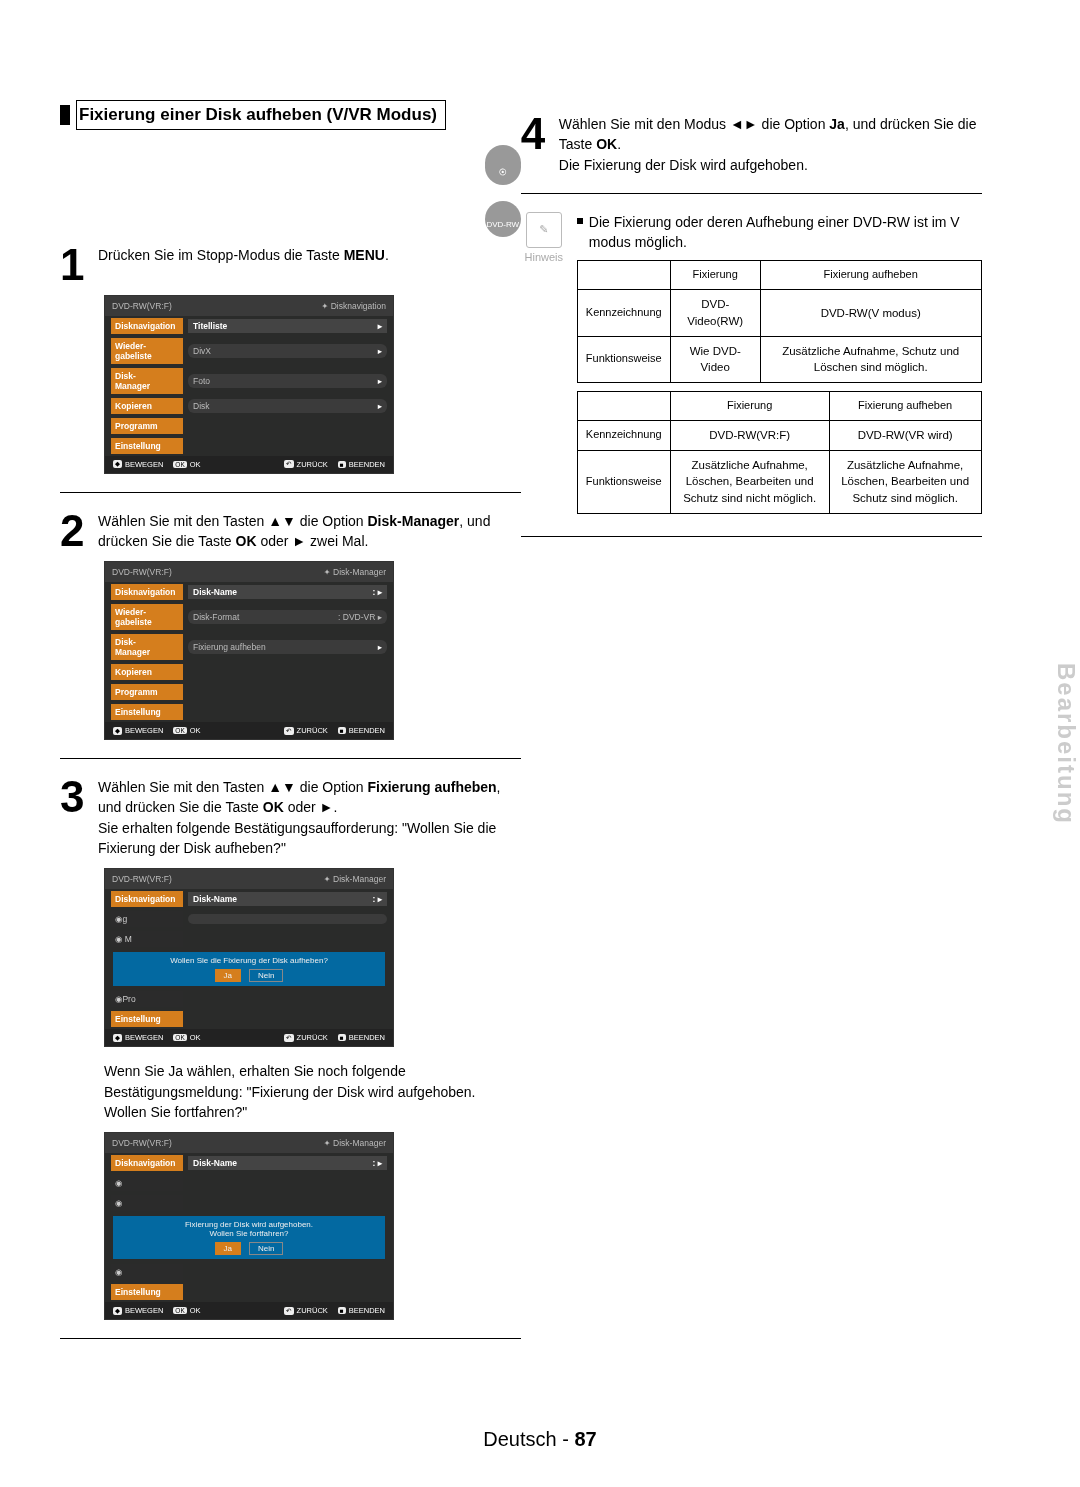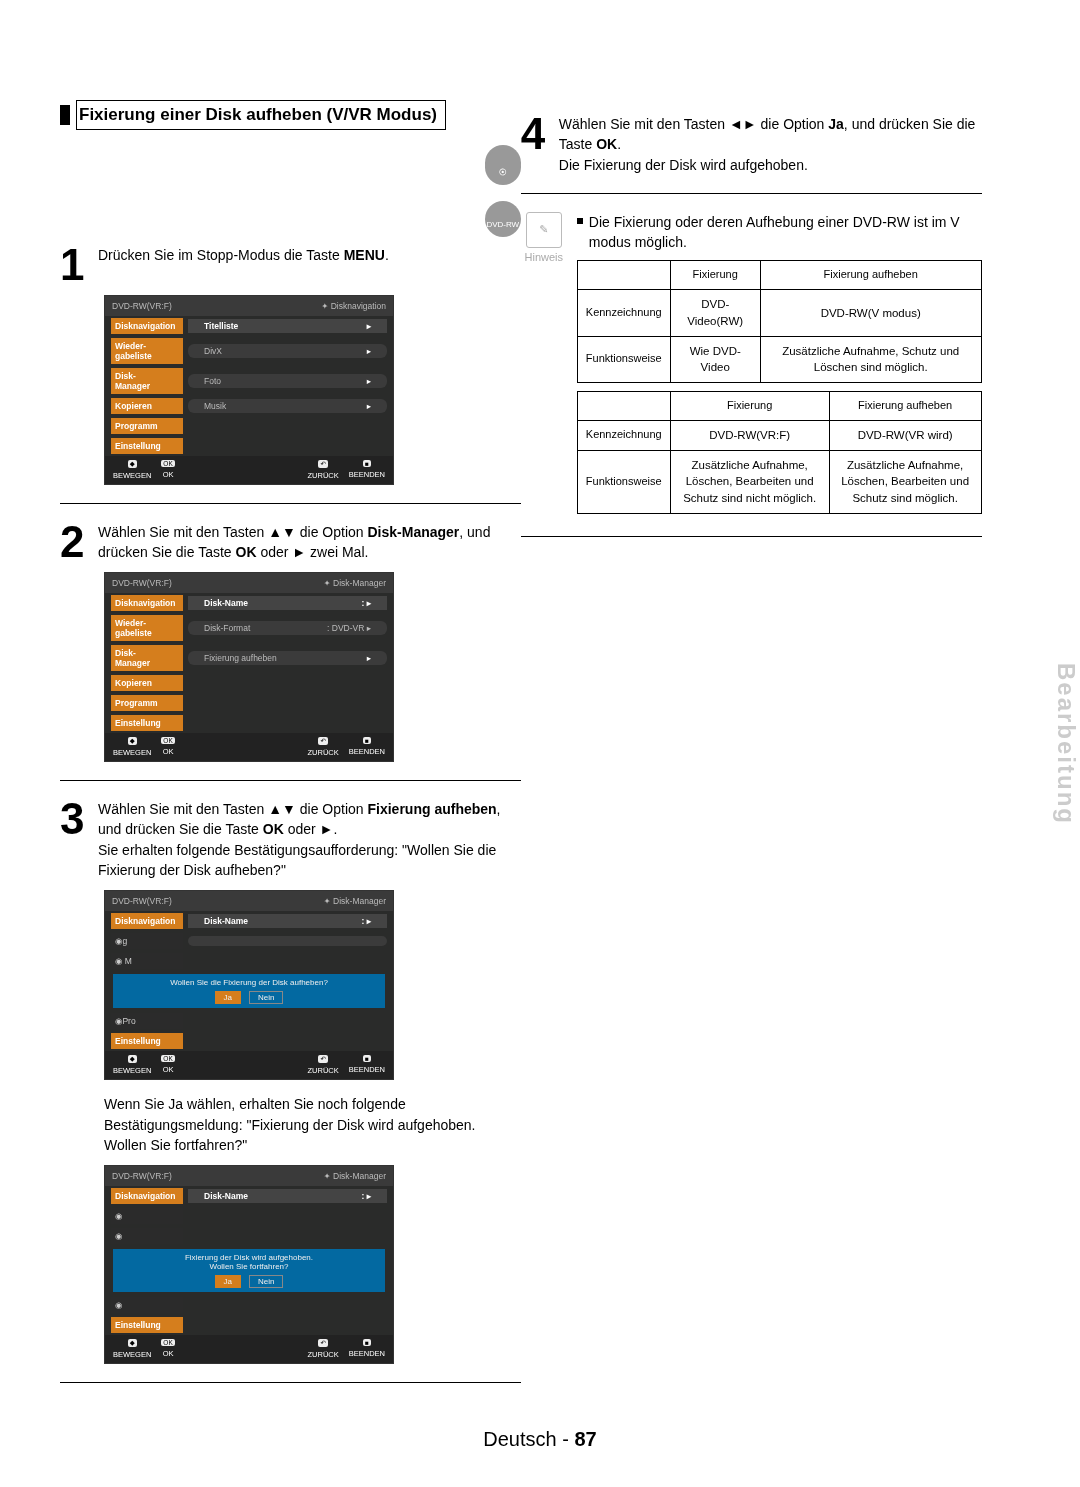--- a/index.html
+++ b/index.html
@@ -31,24 +31,24 @@
 
   .divider { border:0; border-top:1px solid #000; margin: 18px 0; }
 
   
   .ui { width: 290px; background:#2a2b2a; margin: 10px 0 0 44px; color:#bbb; font-size:8.5px; border:1px solid #333;}
   .ui-head { display:flex; justify-content:space-between; background:#3a3a3a; color:#bbb; padding:5px 7px; font-size:8.5px;}
   .ui-row { display:flex; padding:2px 6px; gap:5px; align-items:center; min-height:14px;}
   .ui-side { width:72px; background:#333; color:#fff; padding:3px 4px; font-weight:bold; display:flex; align-items:center;}
   .ui-side.orange{ background:#d57e1d; }
   .ui-side.dark { background:#2b2b2b; color:#ccc; font-weight:normal;}
-  .ui-main { flex:1; background:#444; color:#fff; padding:2px 16px; display:flex; justify-content:space-between; align-items:center; font-weight:bold;}
+  .ui-main { flex:1; background:#444; color:#fff; padding:2px 5px; display:flex; justify-content:space-between; align-items:center; font-weight:bold;}
   .ui-main.dim{ color:#bbb; font-weight:normal; background:#3b3b3b;border-radius:6px;}
   .ui-footer { display:flex; gap:10px; padding:4px 8px; background:#222; color:#fff; font-size:7.5px;}
-  .ui-footer span{display:flex; align-items:center; gap:3px;flex-direction:column;}
+  .ui-footer span{display:flex; align-items:center; gap:3px;}
   .ui-footer .chip{ display:inline-block; background:#eee; color:#000; border-radius:2px; padding:0 2px; font-size:6.5px;}
   .ui .tri{color:#fff;}
   .dialog-box{ background:#0369a1; color:#eee; text-align:center; padding:4px; margin:3px 8px; font-size:8px;}
   .btns{display:flex; justify-content:center; gap:8px; margin-top:4px;}
   .btns .b{border:1px solid #888; padding:1px 8px; font-size:8px;}
   .btns .sel{background:#d57e1d; border-color:#d57e1d;}
 
   
   .note-block{ display:flex; gap:10px; margin:10px 0 14px 0; font-size:14px; line-height:1.45;}
   .note-icon-col{ width:46px; text-align:center; color:#aaa; font-size:11px;}
@@ -109,21 +109,21 @@
           <div class="ui-side orange" style="white-space:pre">Disk-
 Manager</div>
           <div class="ui-main dim">
             <span>Foto</span>
             <span class="tri">▸</span>
           </div>
         </div>
       <div class="ui-row">
           <div class="ui-side orange">Kopieren</div>
           <div class="ui-main dim">
-            <span>Musik</span>
+            <span>Disk</span>
             <span class="tri">▸</span>
           </div>
         </div>
       <div class="ui-row">
           <div class="ui-side orange">Programm</div>
         </div>
       <div class="ui-row">
           <div class="ui-side orange">Einstellung</div>
         </div>
       <div class="ui-footer">
@@ -331,21 +331,21 @@
     </div>
 
     <hr class="divider">
   </div>
 
   <div class="right-col">
 
     <div class="step">
       <div class="step-num">4</div>
       <div class="step-text">
-        <span>Wählen Sie mit den Tasten ◄► die Option </span><span class="b">Ja</span><span>, und drücken Sie die Taste </span><span class="b">OK</span><span>.</span><br>
+        <span>Wählen Sie mit den Modus ◄► die Option </span><span class="b">Ja</span><span>, und drücken Sie die Taste </span><span class="b">OK</span><span>.</span><br>
         <span>Die Fixierung der Disk wird aufgehoben.</span>
       </div>
     </div>
 
     <hr class="divider">
 
     <div class="note-block">
       <div class="note-icon-col">
         <div class="note-icon">✎</div>
         <div>Hinweis</div>

